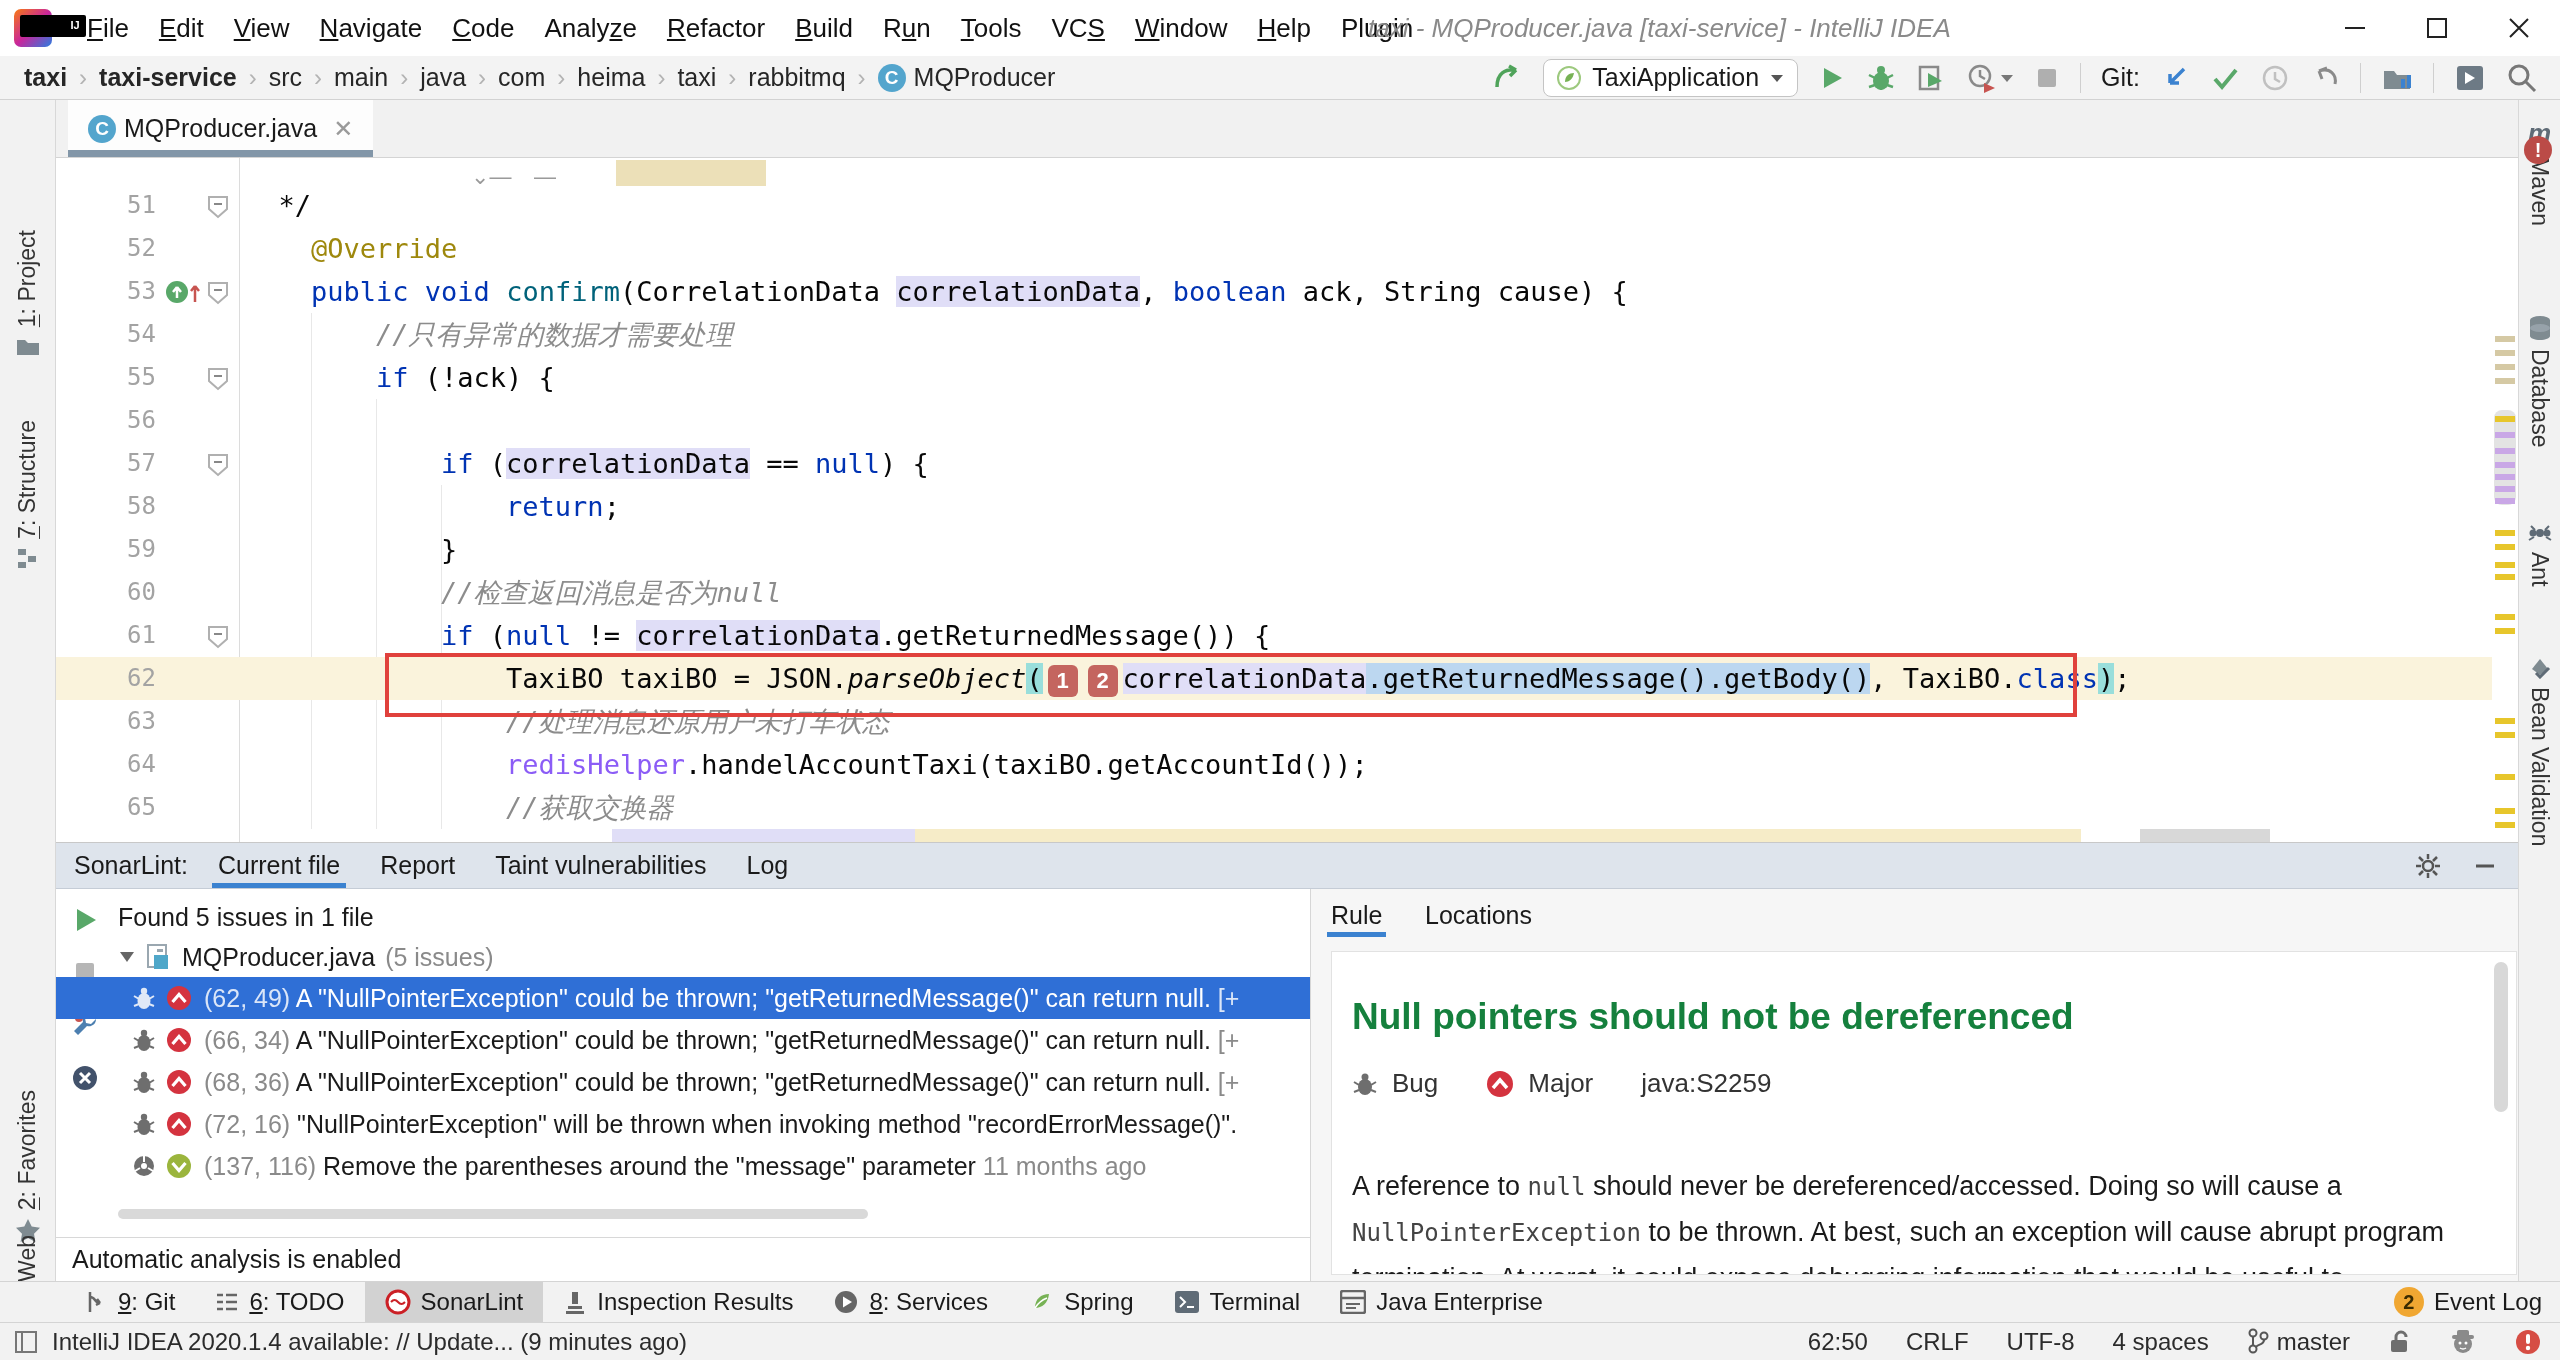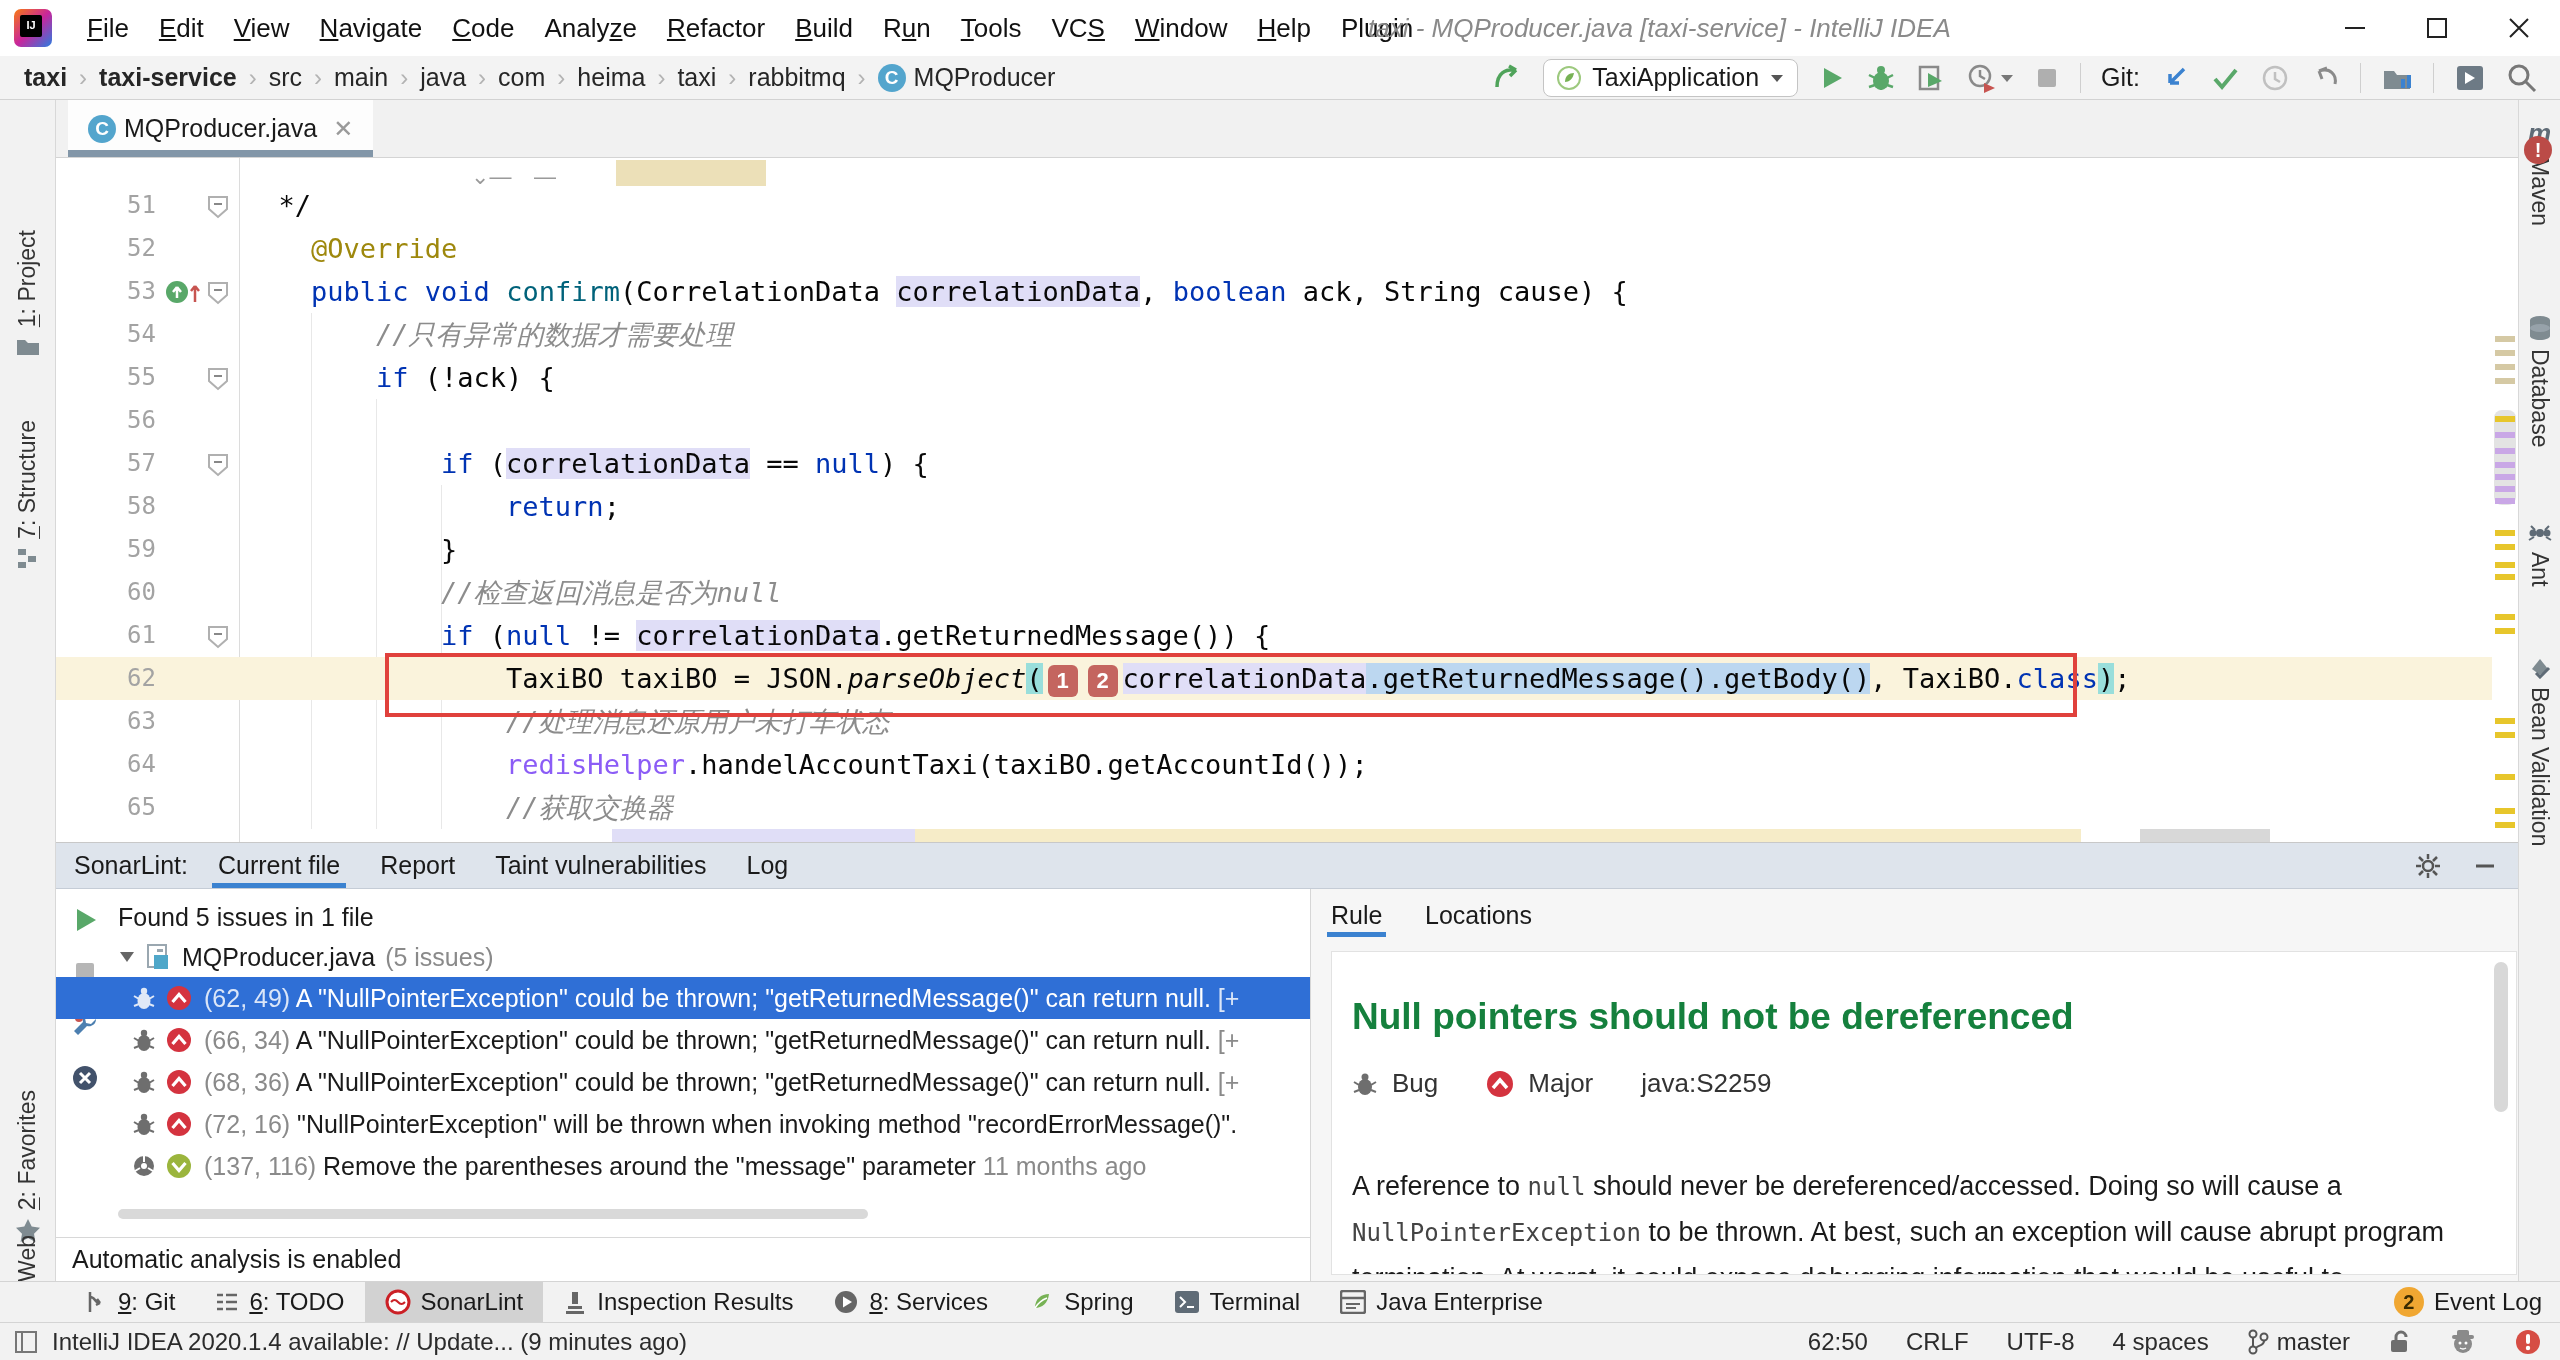--- a/index.html
+++ b/index.html
@@ -6,21 +6,21 @@
   #app{position:relative;width:2560px;height:1360px;background:#fff;overflow:hidden;
        font-family:"Liberation Sans",sans-serif;color:#1a1a1a;}
   svg{display:block;}
   u{text-decoration:underline;}
 
   
   .titlebar{position:absolute;left:0;top:0;width:2560px;height:56px;background:#fff;display:flex;align-items:center;}
   .logo{margin-left:14px;width:38px;height:38px;border-radius:7px;flex:none;
         background:linear-gradient(135deg,#f97a12 0%,#c9269b 50%,#2a7de1 100%);position:relative;}
   .logo .inner{position:absolute;left:6px;top:6px;width:22px;height:22px;background:#000;border-radius:2px;
-        color:#fff;font-size:11px;font-weight:bold;line-height:20px;text-align:center;}
+        color:#fff;font-size:11px;font-weight:bold;line-height:20px;text-align:center;padding-left:44px;}
   .menubar{display:flex;margin-left:20px;}
   .menu-item{padding:0 15px;font-size:26px;color:#111;cursor:default;}
   .win-title{position:absolute;left:1368px;top:0;height:56px;line-height:56px;color:#8a8a8a;font-size:26px;white-space:nowrap;font-style:italic;}
   .winctl{margin-left:auto;display:flex;height:56px;}
   .winctl .wbtn{width:82px;height:56px;display:flex;align-items:center;justify-content:center;}
 
   
   .toolbar{position:absolute;left:0;top:56px;width:2560px;height:44px;background:#f3f3f3;
            border-bottom:1px solid #d2d2d2;display:flex;align-items:center;box-sizing:border-box;}
   .crumbs{display:flex;align-items:center;margin-left:24px;font-size:25px;white-space:nowrap;}
@@ -126,21 +126,21 @@
         border-top:1px solid #d4d4d4;box-sizing:border-box;display:flex;align-items:center;padding-left:64px;}
   .bitem{display:flex;align-items:center;gap:10px;font-size:24px;padding:0 20px;height:40px;}
   .bitem.active{background:#d2d2d2;}
   .eventlog{position:absolute;right:18px;top:1281px;height:41px;display:flex;align-items:center;gap:10px;font-size:24px;}
   .ebadge{width:30px;height:30px;border-radius:50%;background:#f0a732;color:#3a2b00;font-size:20px;font-weight:bold;
         text-align:center;line-height:30px;}
   .statusbar{position:absolute;left:0;top:1322px;width:2560px;height:38px;background:#f2f2f2;
         border-top:1px solid #d4d4d4;box-sizing:border-box;display:flex;align-items:center;font-size:24px;color:#2b2b2b;}
   .smsg{margin-left:52px;}
   .sright{margin-left:auto;display:flex;align-items:center;gap:38px;padding-right:18px;}
-  .sgit{display:flex;align-items:center;gap:8px;}
+  .sgit{display:flex;gap:8px;}
 </style>
 </head>
 <body>
 
 <div id="app">
 
   <div class="titlebar">
     <div class="logo">
         <div class="inner">IJ</div>
       </div>

